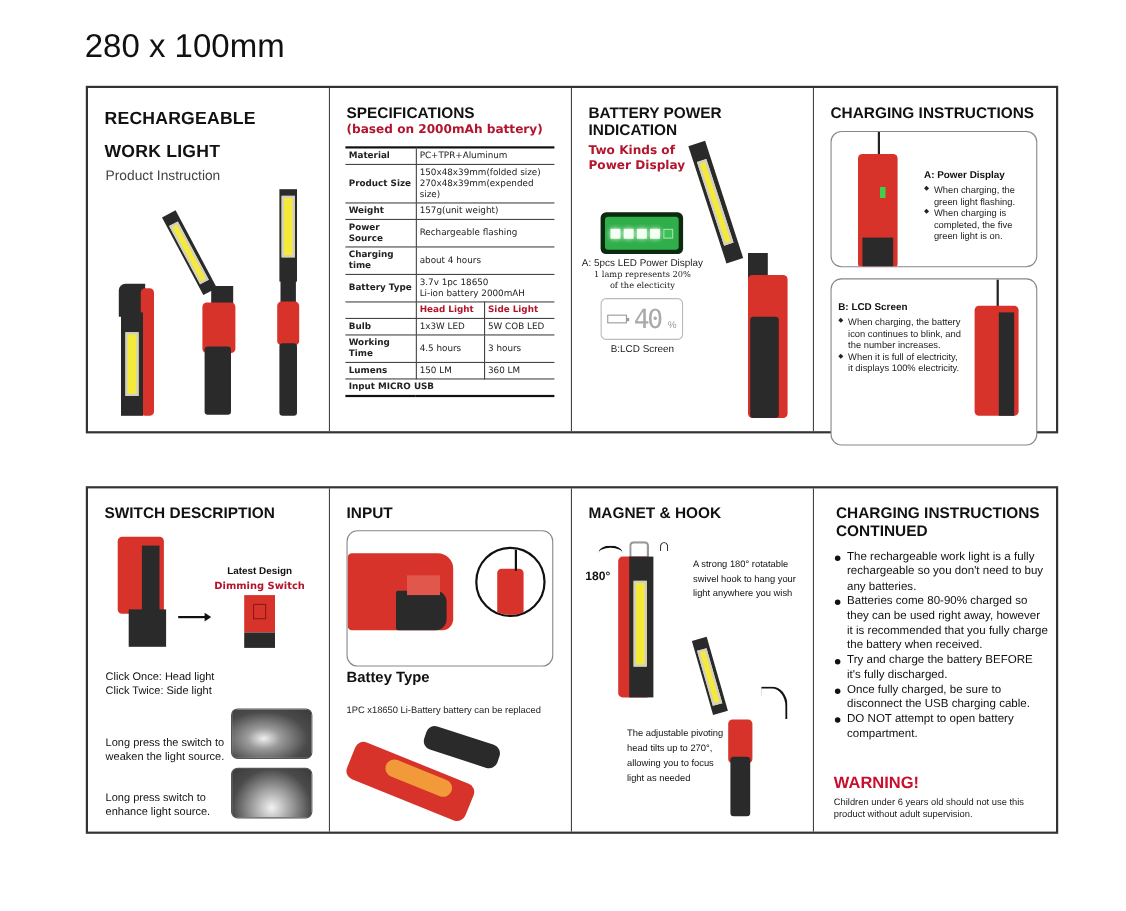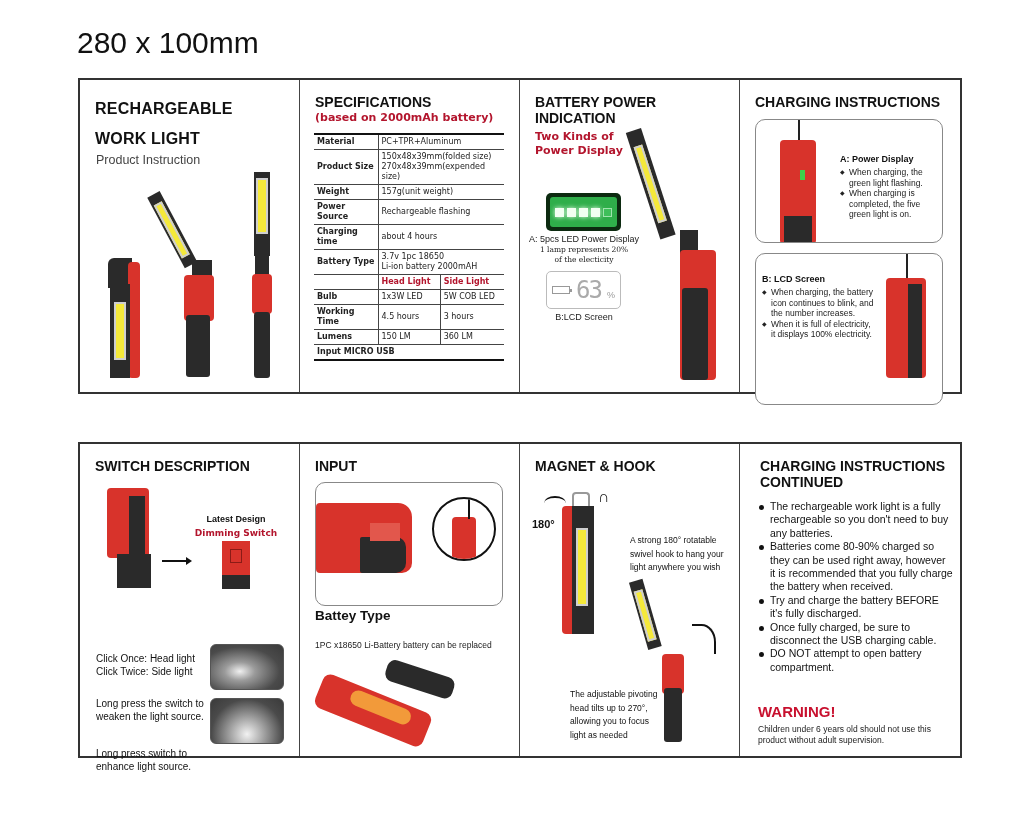--- a/index.html
+++ b/index.html
@@ -73,21 +73,21 @@
   .bullets li { position: relative; padding-left: 9px; }
   .bullets li::before { content: "\25C6"; position: absolute; left: 0; top: 0; font-size: 6px; }
 
   
   .cont-list { list-style: none; position: absolute; left: 18px; top: 56px; width: 195px; font-size: 10.5px; line-height: 13.4px; color: #111; }
   .cont-list li { position: relative; padding-left: 12px; }
   .cont-list li::before { content: ""; position: absolute; left: 1px; top: 5px; width: 5px; height: 5px; background: #111; border-radius: 50%; }
   .warn { position: absolute; left: 18px; top: 259px; font-size: 15px; font-weight: bold; color: #c8102e; }
   .warn-text { position: absolute; left: 18px; top: 280px; font-size: 8.5px; line-height: 11px; color: #222; width: 196px; }
 
-  .plain { position: absolute; font-size: 10px; line-height: 13px; color: #111; margin-top: 28px; }
+  .plain { position: absolute; font-size: 10px; line-height: 13px; color: #111; }
   .photo { position: absolute; width: 74px; height: 46px; border-radius: 6px; border: 1px solid #555;
     background: radial-gradient(ellipse at 40% 60%, #f0f0f0 0%, #9a9a9a 25%, #4a4a4a 65%, #3a3a3a 100%); }
 </style>
 </head>
 <body>
 
 <div class="page-title">280 x 100mm</div>
 
 <div class="sheet top">
 
@@ -204,21 +204,21 @@
         <div class="led-cell off"></div>
       </div>
     </div>
     <div class="caption" style="left:4px;top:154px;width:120px;">A: 5pcs LED Power Display</div>
     <div class="caption small" style="left:4px;top:165px;width:120px;">
       <div>1 lamp represents 20%</div>
       <div>of the electicity</div>
     </div>
     <div class="lcd">
       <div class="batt"></div>
-      <span class="num">63</span>
+      <span class="num">40</span>
       <span class="pct">%</span>
     </div>
     <div class="caption" style="left:4px;top:232px;width:120px;">B:LCD Screen</div>
 
     <div class="light" style="left:130px;top:40px;width:70px;height:262px;">
       <div style="position:absolute;left:10px;top:5px;width:16px;height:112px;background:#2a2a2a;transform:rotate(-18deg);transform-origin:bottom center;">
         <div class="cob" style="position:absolute;left:3px;top:16px;width:9px;height:80px;"></div>
       </div>
       <div class="body-dark" style="position:absolute;left:30px;top:110px;width:18px;height:28px;"></div>
       <div class="body-red" style="position:absolute;left:30px;top:130px;width:36px;height:130px;"></div>
@@ -272,21 +272,21 @@
     <div style="position:absolute;left:82px;top:116px;width:28px;height:2px;background:#111;">
       <div style="position:absolute;right:-2px;top:-3px;width:0;height:0;border-left:6px solid #111;border-top:4px solid transparent;border-bottom:4px solid transparent;"></div>
     </div>
     <div style="position:absolute;left:104px;top:70px;width:104px;text-align:center;font-weight:bold;font-size:9px;">Latest Design</div>
     <div class="red-sub" style="position:absolute;left:104px;top:82px;width:104px;text-align:center;font-size:9px;">Dimming Switch</div>
     <div class="light" style="left:142px;top:97px;width:28px;height:48px;">
       <div class="body-red" style="position:absolute;left:0;top:0;width:28px;height:34px;border-radius:0;"></div>
       <div style="position:absolute;left:8px;top:8px;width:12px;height:14px;border:1px solid #8b1b16;"></div>
       <div class="body-dark" style="position:absolute;left:0;top:34px;width:28px;height:14px;"></div>
     </div>
-    <div class="plain" style="left:16px;top:180px;width:120px;">
+    <div class="plain" style="left:16px;top:165px;width:120px;">
       <div>Click Once: Head light</div>
       <div>Click Twice: Side light</div>
     </div>
     <div class="plain" style="left:16px;top:225px;width:118px;">Long press the switch to weaken the light source.</div>
     <div class="plain" style="left:16px;top:275px;width:112px;">Long press switch to enhance light source.</div>
     <div class="photo" style="left:130px;top:200px;"></div>
     <div class="photo" style="left:130px;top:254px;background:radial-gradient(ellipse at 50% 80%, #f2f2f2 0%, #aaaaaa 30%, #4a4a4a 70%, #3a3a3a 100%);"></div>
   </div>
 
   <div class="panel">

